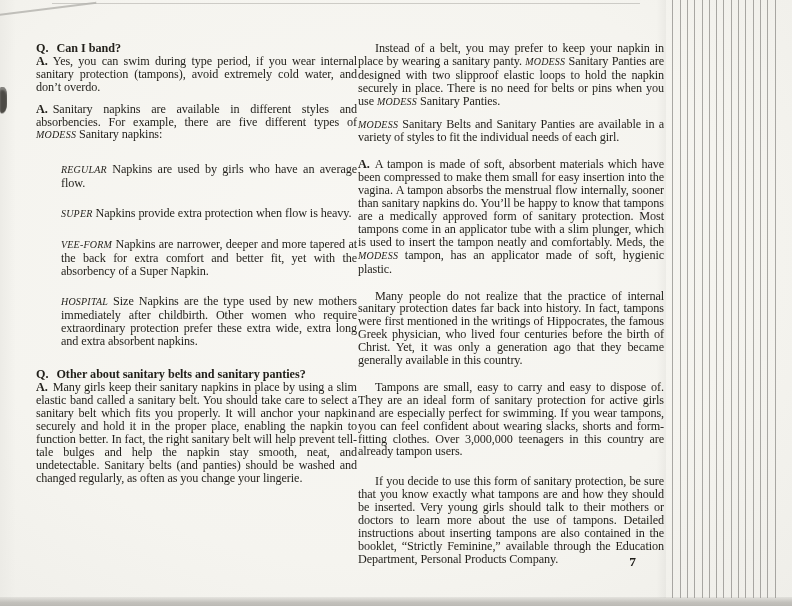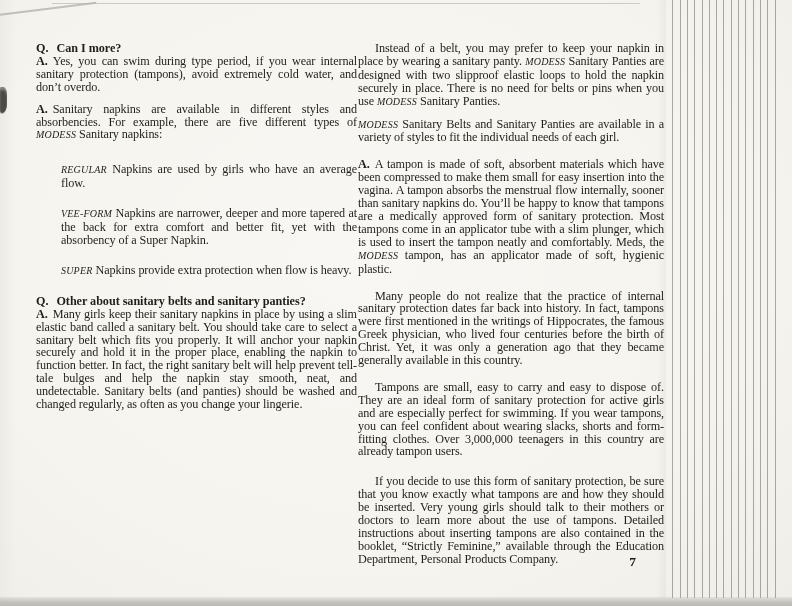--- a/index.html
+++ b/index.html
@@ -92,31 +92,32 @@
   }
 </style>
 </head>
 <body>
 
 <div class="scan">
 
   <div class="col col-left">
 
     <section class="mb-s">
-      <p class="q"><span class="qp">Q.</span><span>Can I more?</span></p>
+      <p class="q"><span class="qp">Q.</span><span>Can I band?</span></p>
       <p class="a"><span class="ap">A.</span><span>Yes, you can swim during type period, if you wear internal sanitary protection (tampons), avoid extremely cold water, and don’t overdo.</span></p>
     </section>
 
     <section class="mb-xl">
       <p class="a"><span class="ap">A.</span><span>Sanitary napkins are available in different styles and absorbencies. For example, there are five different types of <span class="sc">MODESS</span> Sanitary napkins:</span></p>
     </section>
 
     <p class="napkin mb-l"><span class="sc">REGULAR</span> Napkins are used by girls who have an average flow.</p>
+    <p class="napkin mb-l"><span class="sc">SUPER</span> Napkins provide extra protection when flow is heavy.</p>
     <p class="napkin mb-l"><span class="sc">VEE-FORM</span> Napkins are narrower, deeper and more tapered at the back for extra comfort and better fit, yet with the absorbency of a Super Napkin.</p>
-    <p class="napkin mb-l"><span class="sc">SUPER</span> Napkins provide extra protection when flow is heavy.</p>
+    <p class="napkin mb-xl"><span class="sc">HOSPITAL</span> Size Napkins are the type used by new mothers immediately after childbirth. Other women who require extraordinary protection prefer these extra wide, extra long and extra absorbent napkins.</p>
 
     <section>
       <p class="q"><span class="qp">Q.</span><span>Other about sanitary belts and sanitary panties?</span></p>
       <p class="a"><span class="ap">A.</span><span>Many girls keep their sanitary napkins in place by using a slim elastic band called a sanitary belt. You should take care to select a sanitary belt which fits you properly. It will anchor your napkin securely and hold it in the proper place, enabling the napkin to function better. In fact, the right sanitary belt will help prevent tell-tale bulges and help the napkin stay smooth, neat, and undetectable. Sanitary belts (and panties) should be washed and changed regularly, as often as you change your lingerie.</span></p>
     </section>
 
   </div>
 
   <div class="col col-right">
 

